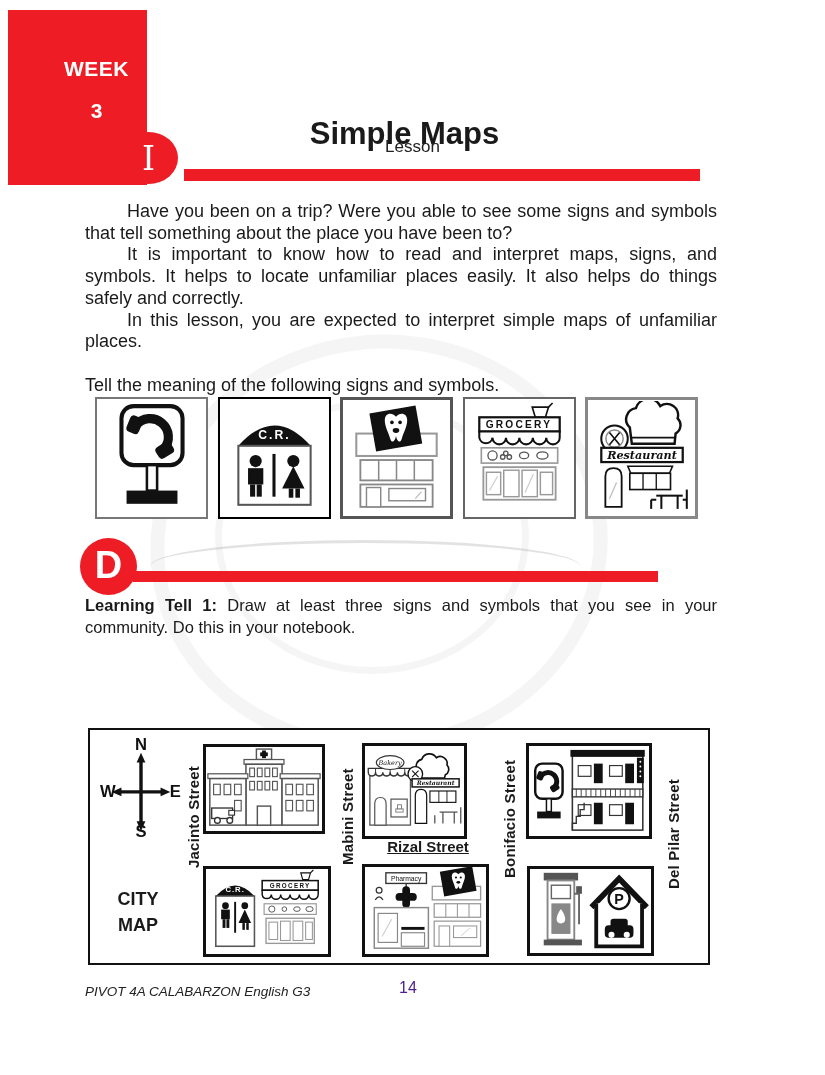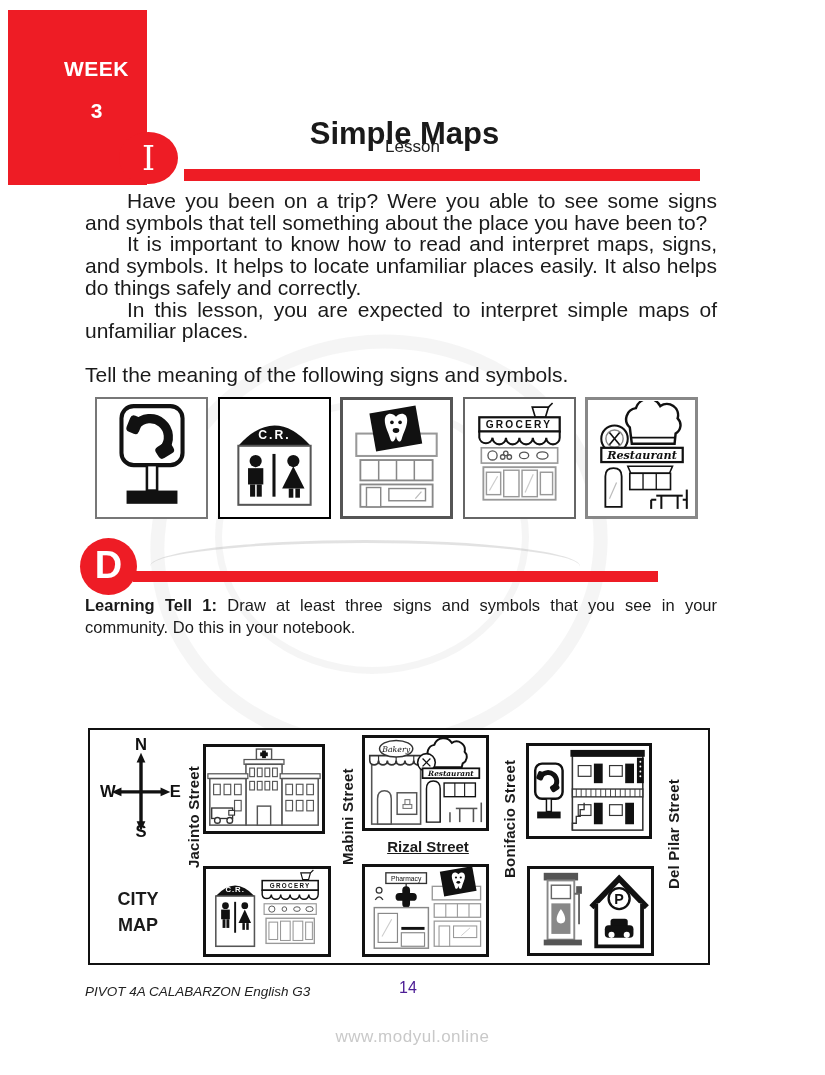--- a/index.html
+++ b/index.html
@@ -21,21 +21,21 @@
 
   .title{top:104px;left:0;right:16px;text-align:center;font-size:31px;font-weight:bold;margin-top:12px;}
   .subtitle{top:137px;left:0;right:0;text-align:center;font-size:17px;color:#222;}
 
   .marker{border-radius:50%;background:var(--red);color:#fff;display:flex;align-items:center;justify-content:center;}
   .marker-i{left:119px;top:132px;width:59px;height:52px;font-family:"DejaVu Serif",serif;font-size:33px;}
   .marker-d{left:80px;top:538px;width:57px;height:57px;font-size:38px;font-weight:bold;padding-bottom:3px;box-sizing:border-box;}
   .rule-i{left:184px;top:169px;width:516px;height:12px;background:var(--red);}
   .rule-d{left:133px;top:571px;width:525px;height:11px;background:var(--red);}
 
-  .intro{left:85px;top:190px;width:632px;font-size:21px;line-height:21.7px;}
+  .intro{left:85px;top:201px;width:632px;font-size:18px;line-height:21.7px;}
   .intro p{margin:0;text-align:justify;text-indent:42px;}
   .prompt{margin-top:22px !important;text-indent:0 !important;text-align:left !important;}
 
   .signs-row{left:95px;top:397px;width:603px;display:flex;justify-content:space-between;}
   .sign-box{width:113px;height:122px;background:#fff;display:flex;align-items:center;justify-content:center;box-sizing:border-box;}
   .sign-box svg{width:101px;height:114px;}
   .b1{border:2px solid #777;} .b2{border:2.5px solid #000;} .b3{border:3px solid #555;}
   .b4{border:2px solid #666;} .b5{border:3px solid #888;}
 
   .task{position:absolute;left:85px;width:632px;font-size:16.5px;line-height:21.7px;text-align:justify;margin:0;}
@@ -47,21 +47,21 @@
   .vstreet{writing-mode:vertical-rl;transform:rotate(180deg);font-weight:bold;font-size:15px;
            text-align:center;letter-spacing:.2px;width:18px;}
   .street-jacinto{left:95px;top:20px;height:135px;}
   .street-mabini{left:249px;top:26px;height:122px;}
   .street-bonifacio{left:411px;top:24px;height:130px;}
   .street-delpilar{left:575px;top:44px;height:120px;}
   .street-rizal{left:274px;top:108px;width:128px;text-align:center;font-weight:bold;font-size:15px;text-decoration:underline;}
   .mb{border:3px solid #111;background:#fff;box-sizing:border-box;display:flex;align-items:center;justify-content:center;}
   .mb svg{width:100%;height:100%;}
   .mb-hospital{left:113px;top:14px;width:122px;height:90px;}
-  .mb-bakery{left:272px;top:5px;width:127px;height:96px;text-align:center;}
+  .mb-bakery{left:272px;top:13px;width:105px;height:96px;text-align:center;}
   .mb-phone{left:436px;top:13px;width:126px;height:96px;}
   .mb-crgroc{left:113px;top:136px;width:128px;height:91px;}
   .mb-pharm{left:272px;top:134px;width:127px;height:93px;}
   .mb-gas{left:437px;top:136px;width:127px;height:90px;}
   .map-title{left:20px;top:156px;width:56px;text-align:center;font-weight:bold;font-size:18px;line-height:26px;}
 
   .footer-book{left:85px;top:984px;font-style:italic;font-size:13.5px;color:#222;}
   .footer-page{left:399px;top:979px;font-size:16px;color:#4c1d95;}
   .watermark{left:0;right:0;top:1027px;text-align:center;color:#c9c9c9;font-size:17px;letter-spacing:.5px;}
 </style>
@@ -477,15 +477,14 @@
     </div>
 
     <div class="abs map-title">
       <div>CITY</div>
       <div>MAP</div>
     </div>
   </div>
 
   <div class="abs footer-book">PIVOT 4A CALABARZON English G3</div>
   <div class="abs footer-page">14</div>
-  <div class="abs watermark">www.modyul.online</div>
 
 </div>
 
 </body></html>

